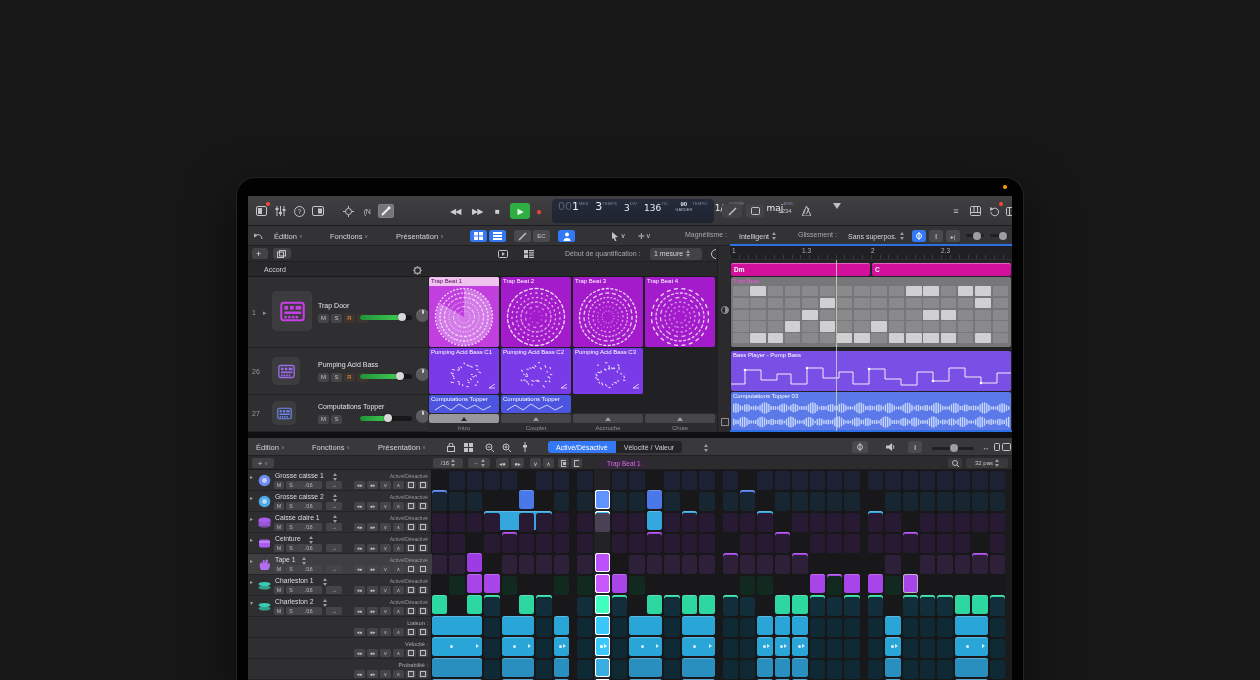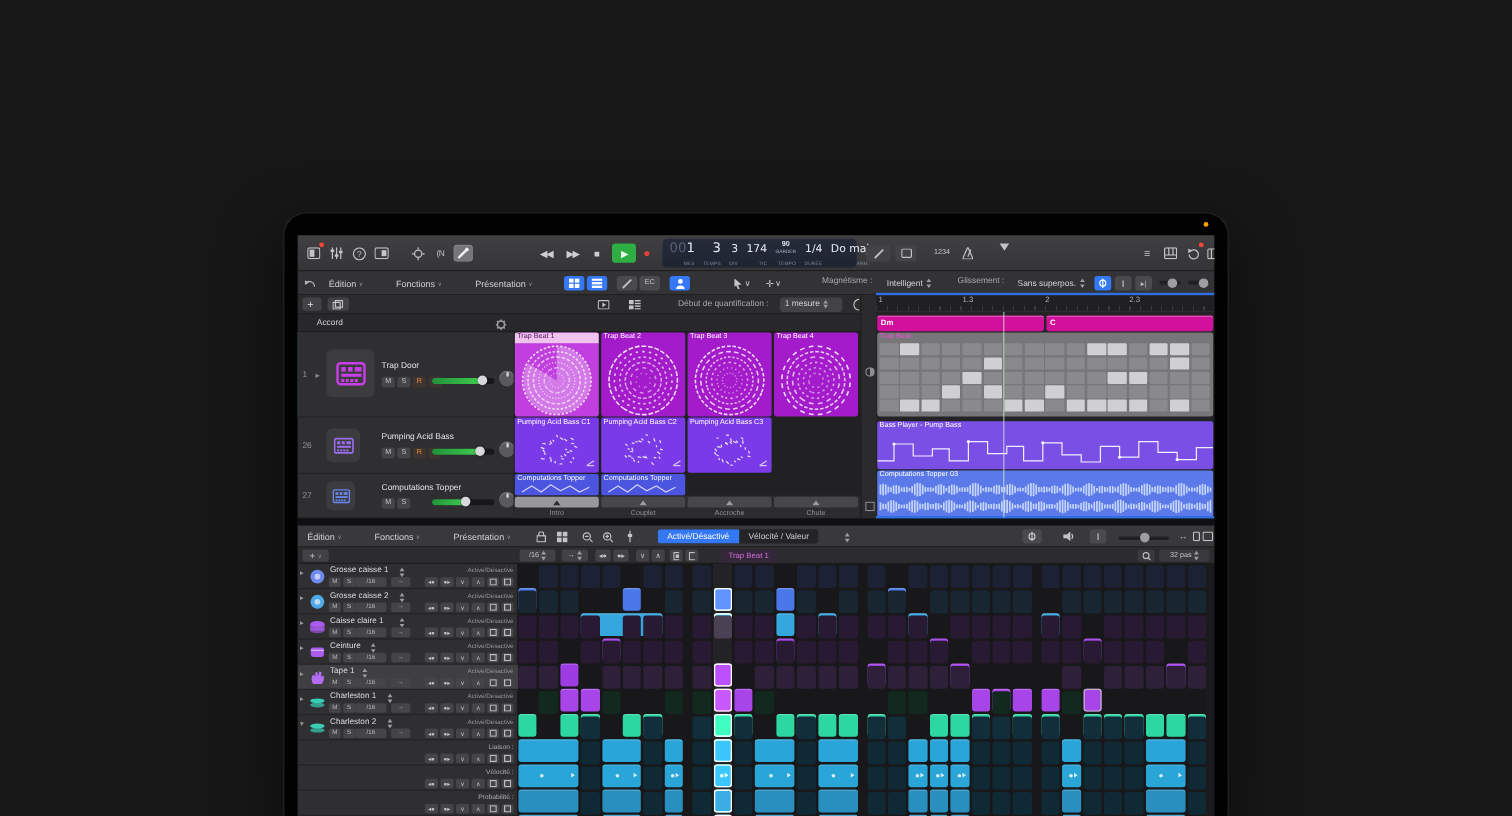--- a/index.html
+++ b/index.html
@@ -13,21 +13,21 @@
   #tb{position:absolute;left:0;top:0;width:764px;height:30px;background:linear-gradient(#404042,#353537);border-bottom:1px solid #1d1d1f}
   .tbi{position:absolute;top:8px;width:16px;height:14px;border-radius:3px;display:flex;align-items:center;justify-content:center;color:#c4c4c6;font-size:9px}
   .tbi svg{display:block}
   .badge{position:absolute;right:-1px;top:-2px;width:4px;height:4px;border-radius:50%;background:#ff4538}
   .selpill{background:#76767a;box-shadow:inset 0 0 0 .5px #8a8a8e}
   .tr-btn{position:absolute;top:7px;height:16px;display:flex;align-items:center;justify-content:center;color:#cfcfd1;font-size:8px;letter-spacing:-1px}
   #play-btn{background:#2fae44;border-radius:3px;width:20px;color:#eafbea}
   #rec-dot{color:#e8413c;font-size:10px}
   
   #lcd{position:absolute;left:304px;top:3px;width:162px;height:24px;background:linear-gradient(#262b3a,#1f2431);border-radius:4px;display:flex;align-items:stretch;padding:2px 6px 1px 6px;gap:7px}
-  .seg{display:flex;flex-direction:column;align-items:flex-end;justify-content:space-between}
+  .seg{display:flex;flex-direction:row;align-items:flex-start;justify-content:space-between}
   .seg .v{color:#e8ecf5;font-size:11px;line-height:12px;font-family:"DejaVu Sans",sans-serif}
   .seg .v .dim{color:#55607a}
   .seg .lab{color:#7d879f;font-size:4px;letter-spacing:.2px}
   .seg .small{font-size:9px;line-height:12px;padding-top:1px}
   .seg .two{display:flex;flex-direction:column;align-items:center;line-height:5px;padding-top:1px}
   .seg .two b{font-size:6px;color:#dfe5f0}
   .seg .two i{font-style:normal;font-size:4px;color:#aab3c8}
   .chev{color:#9aa2b8;font-size:6px;align-self:center;margin-left:1px}
   
   #lltb{position:absolute;left:0;top:30px;width:764px;height:20px;background:#333335;border-bottom:1px solid #202022}
@@ -191,21 +191,21 @@
           </div>
         <div class="seg">
             <span class="v">3</span>
             <span class="lab">TEMPS</span>
           </div>
         <div class="seg">
             <span class="v small">3</span>
             <span class="lab">DIV</span>
           </div>
         <div class="seg">
-            <span class="v small">174</span>
+            <span class="v small">136</span>
             <span class="lab">TIC</span>
           </div>
         <div class="seg">
             <span class="two">
               <b>90</b>
               <i>GARDER</i>
             </span>
             <span class="lab">TEMPO</span>
           </div>
         <div class="seg">

